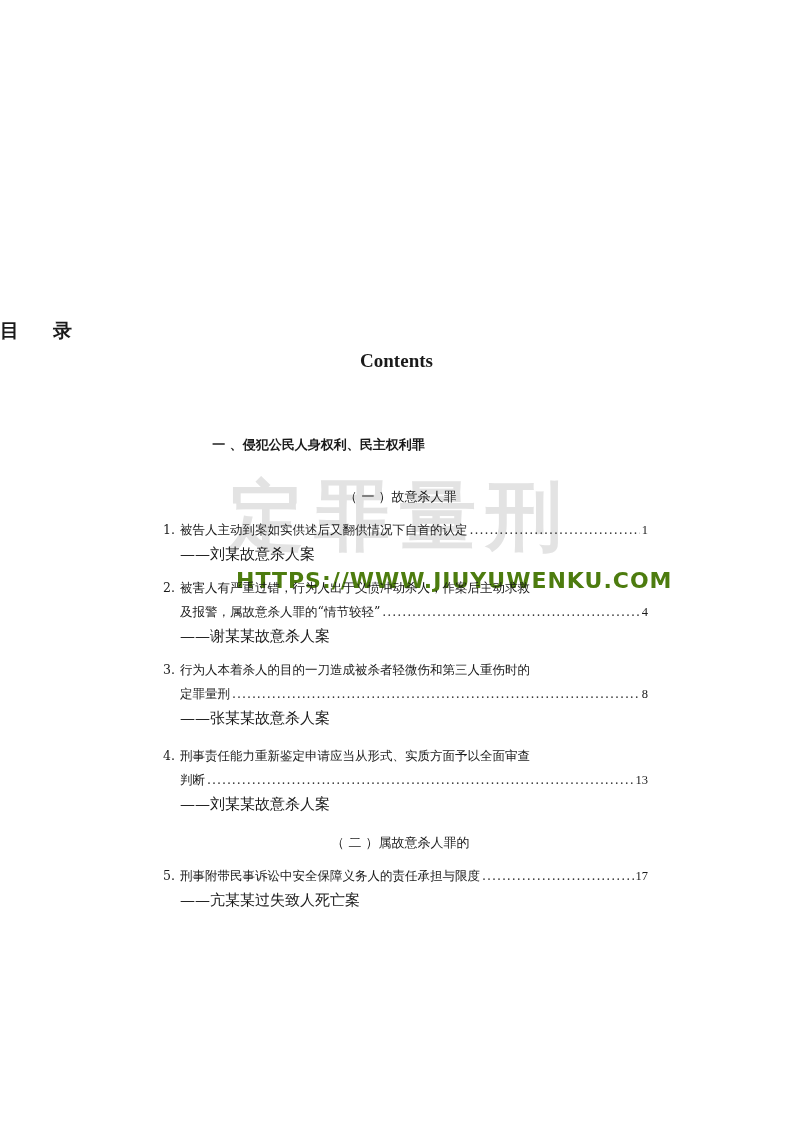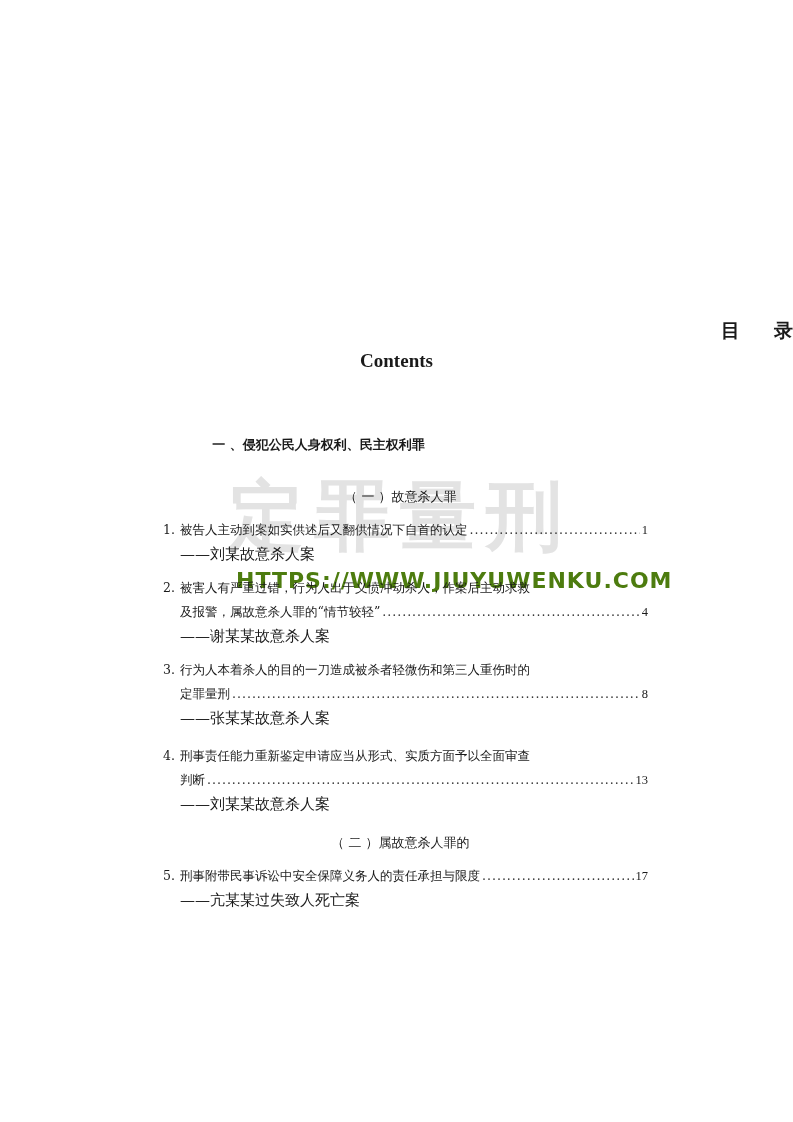--- a/index.html
+++ b/index.html
@@ -7,21 +7,21 @@
          font-family:"DejaVu Serif","Liberation Serif",serif; color:#1a1a1a; }
   .page { position:absolute; left:0; top:0; width:793px; height:1122px; }
 
   .wm { position:absolute; color:#dcdcdc; font-family:"DejaVu Sans","Liberation Sans",sans-serif;
         font-weight:bold; white-space:nowrap; z-index:0; pointer-events:none; }
   .wm-big { left:228px; top:466px; font-size:76px; letter-spacing:10px; color:#e3e3e3; }
   .wm-url { left:236px; top:568px; font-size:22px; letter-spacing:1px; color:#4d7c0f; }
   .wm-note { left:245px; top:602px; font-size:30px; color:#e0e0e0; }
 
   .content { position:relative; z-index:1; }
-  .title { position:absolute; left:0; width:793px; text-align:right; top:318px;
+  .title { position:absolute; left:0; width:793px; text-align:left; top:318px;
            font-size:19px; font-weight:bold; letter-spacing:0; }
   .title span.gap { display:inline-block; width:34px; }
   .subtitle { position:absolute; left:0; width:793px; text-align:center; top:350px;
               font-family:"Liberation Serif",serif; font-size:19px; font-weight:bold; }
 
   .part { position:absolute; left:0; width:637px; text-align:center; top:436px;
           font-family:"DejaVu Sans","Liberation Sans",sans-serif; font-size:13px; font-weight:bold; }
   .section { position:absolute; left:4px; width:793px; text-align:center; font-size:13px; }
 
   .entry { position:absolute; left:163px; width:485px; font-size:12.5px; line-height:20px; }

